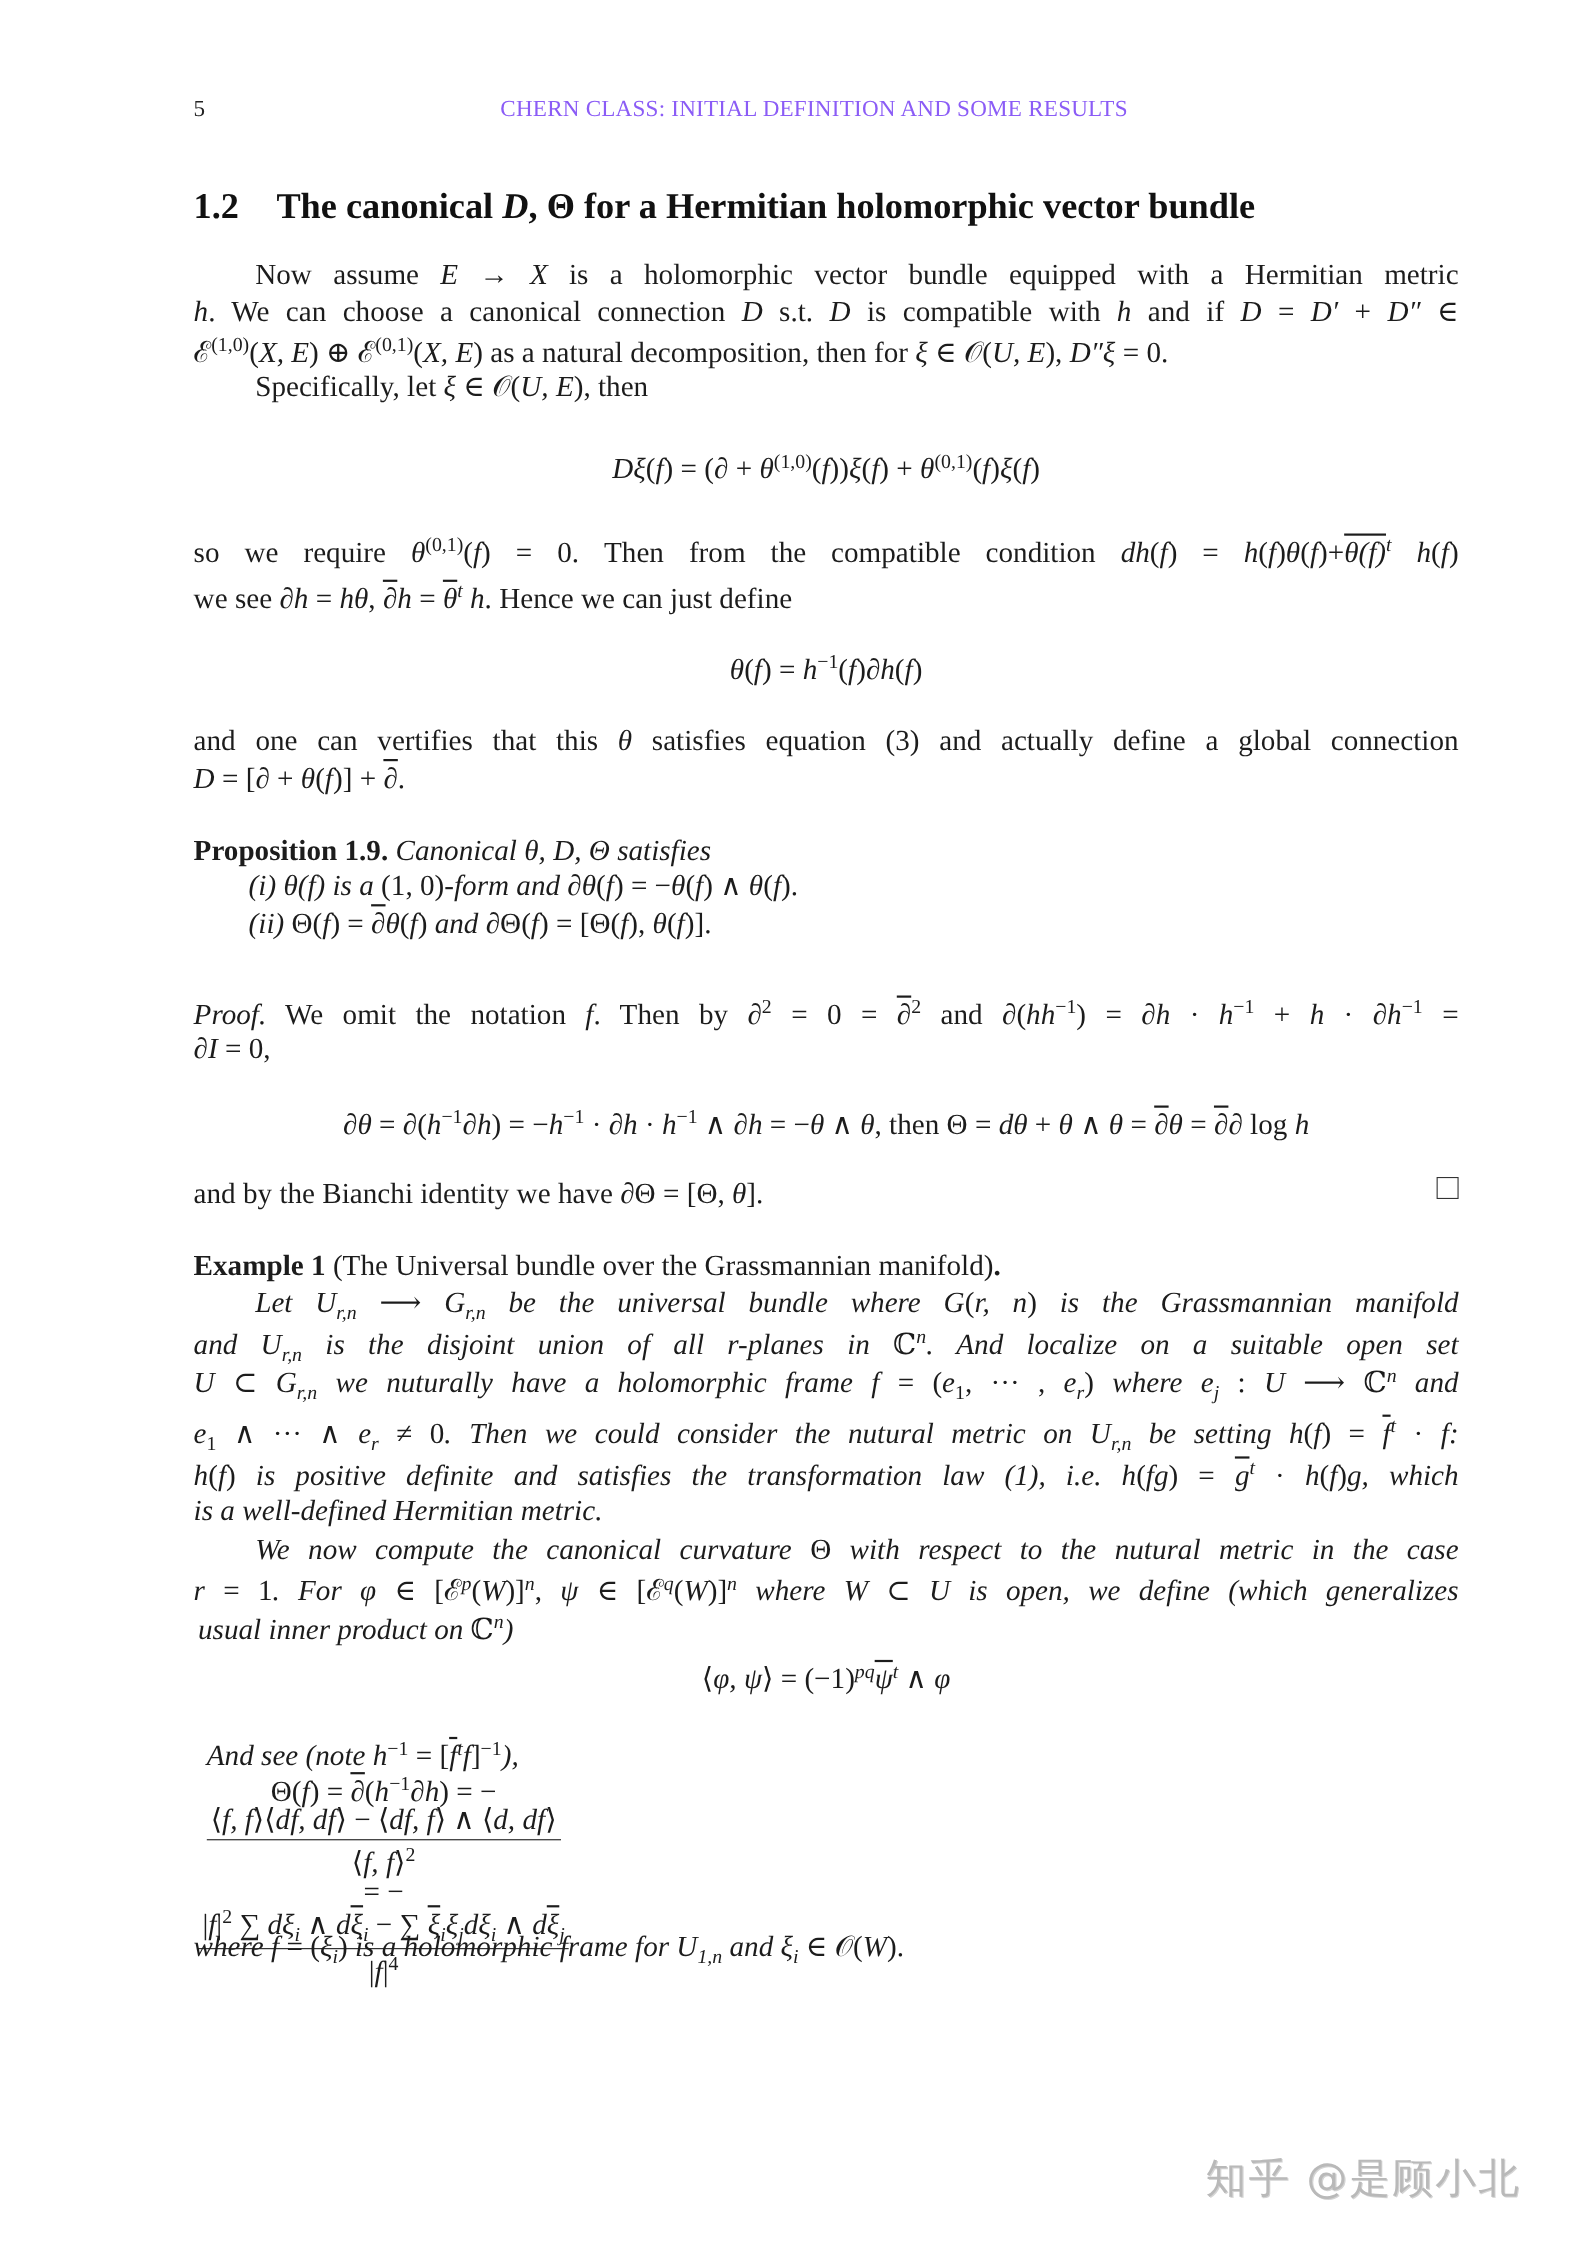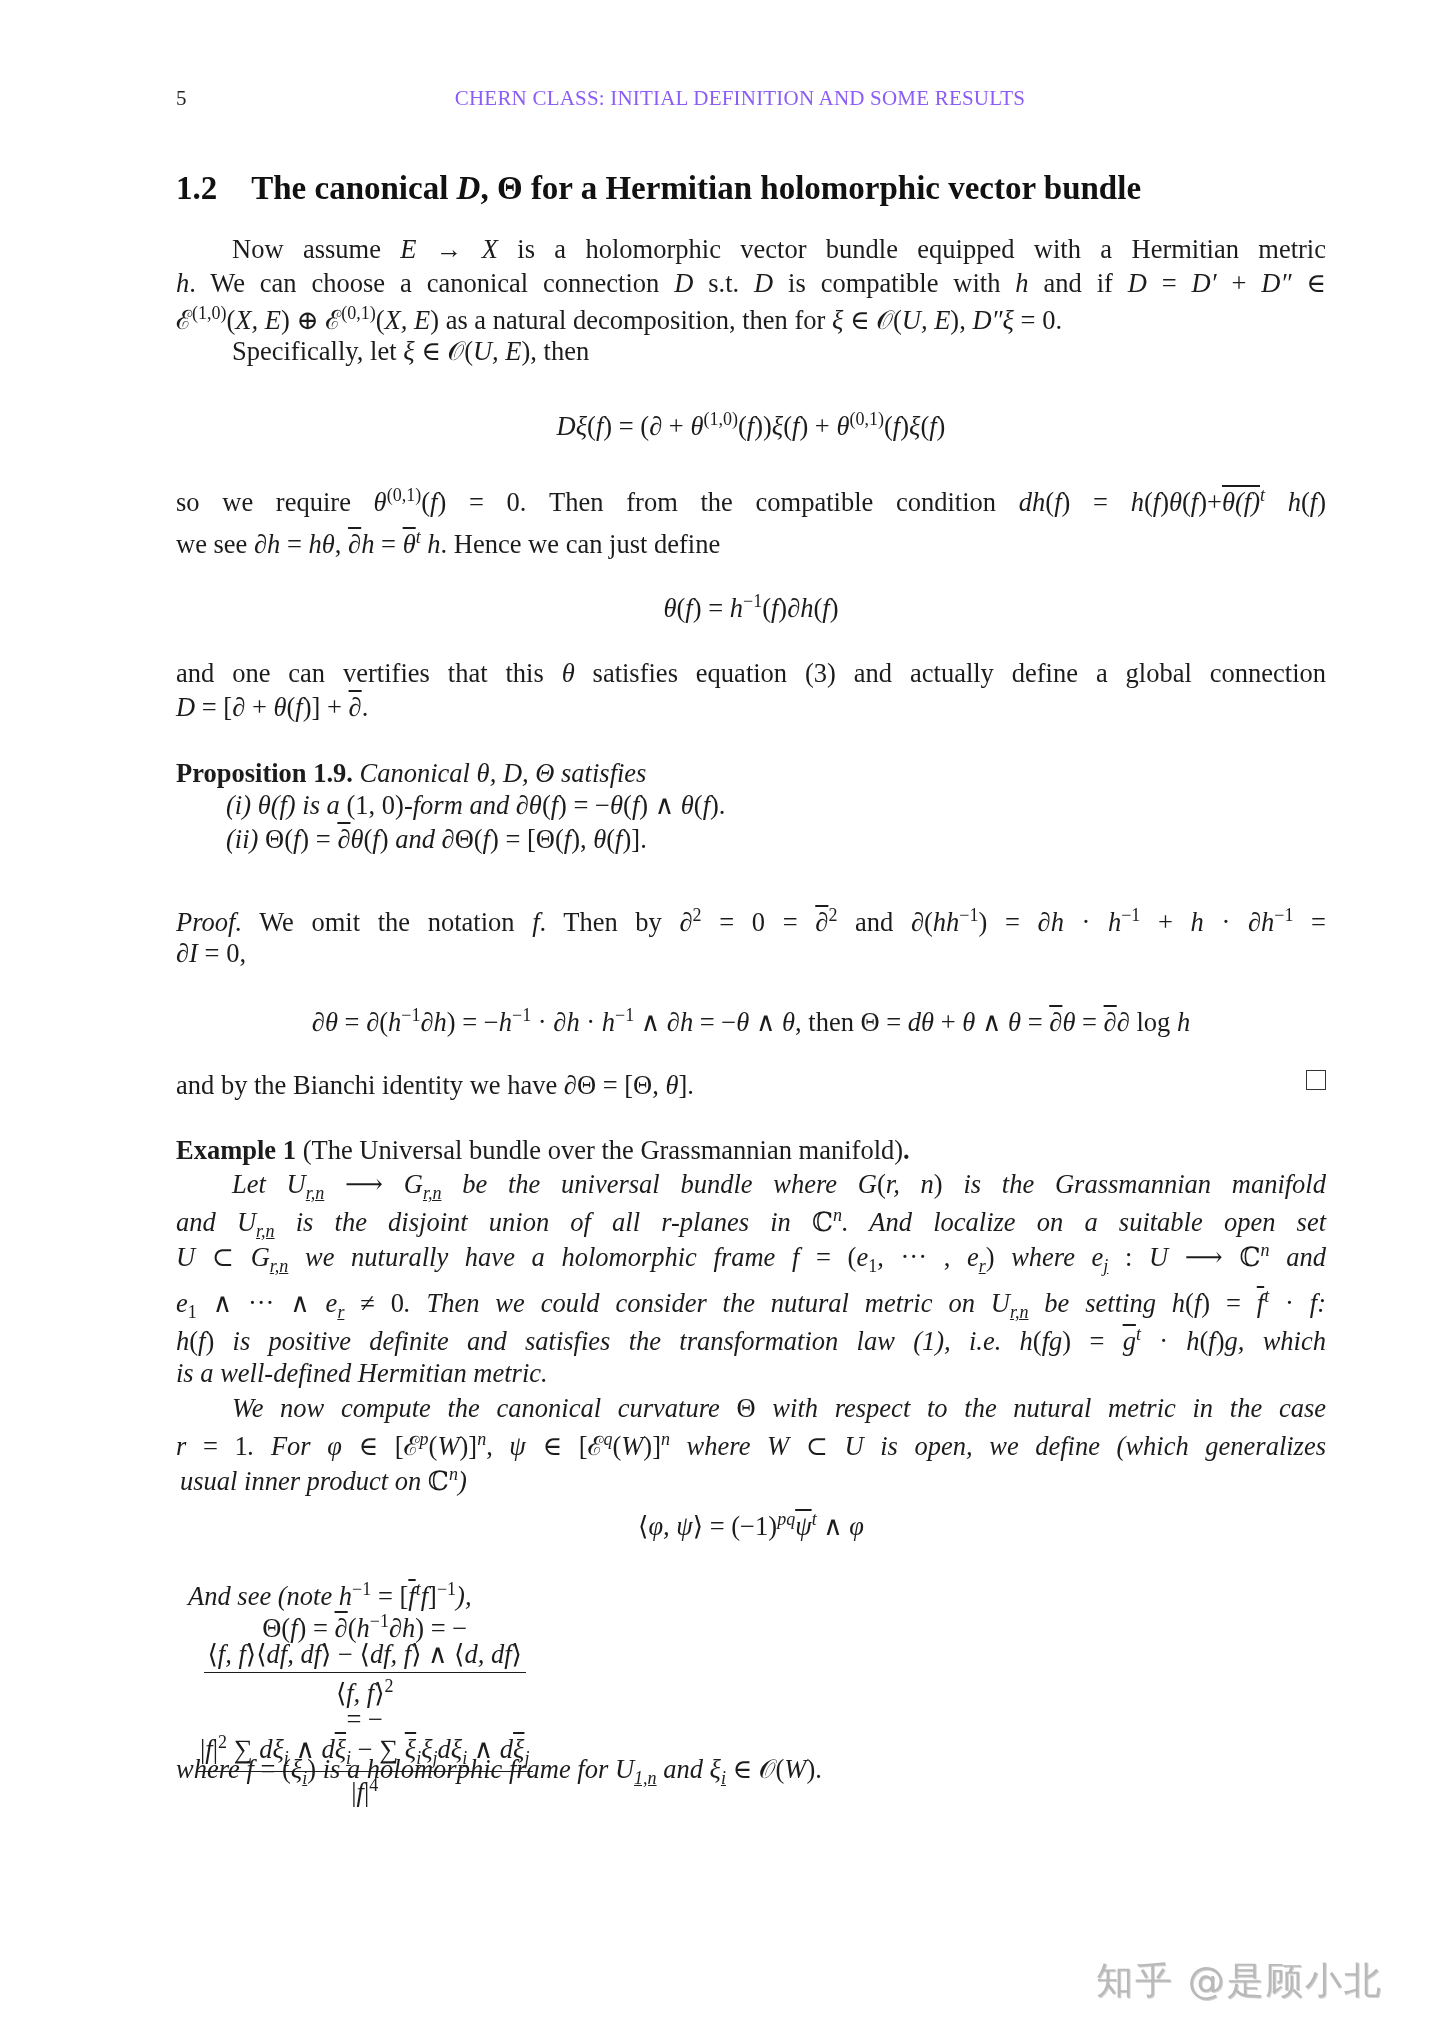--- a/index.html
+++ b/index.html
@@ -14,24 +14,24 @@
   .heading .num { margin-right: 34px; }
   .just { text-align: justify; text-align-last: justify; width: 1150px; }
   .center { text-align: center; width: 1150px; }
   .r { font-style: normal; }
   .i { font-style: italic; }
   .b { font-weight: bold; }
   .bi { font-weight: bold; font-style: italic; }
   .sup { font-size: 0.68em; vertical-align: 0.55em; }
   .supi { font-size: 0.68em; vertical-align: 0.55em; font-style: italic; }
   .sub { font-size: 0.68em; vertical-align: -0.35em; }
-  .subi { font-size: 0.68em; vertical-align: -0.35em; font-style: italic; text-decoration: underline; }
+  .subi { font-size: 0.68em; vertical-align: -0.35em; font-style: italic; }
   .ov { text-decoration: overline; font-style: italic; }
   .ovr { text-decoration: overline; }
-  .frac { display: inline-flex; flex-direction: column; align-items: center; vertical-align: middle; margin: 0 20px; }
+  .frac { display: inline-flex; flex-direction: column; align-items: center; vertical-align: middle; margin: 0 4px; }
   .frac .num-part { padding: 0 4px 4px 4px; border-bottom: 1.6px solid #1c1c1c; white-space: nowrap; }
   .frac .den-part { padding-top: 4px; white-space: nowrap; text-align: right; }
   .qed { position: absolute; width: 18px; height: 18px; border: 1.6px solid #333; background: #fff; }
   .watermark { position: absolute; font-family: "DejaVu Sans", "Liberation Sans", sans-serif; font-size: 37px;
                color: #b9b9b9; letter-spacing: 2px; text-shadow: 1px 1px 0 #d4d4d4; }
 </style>
 </head>
 <body>
 
 <div class="page">

